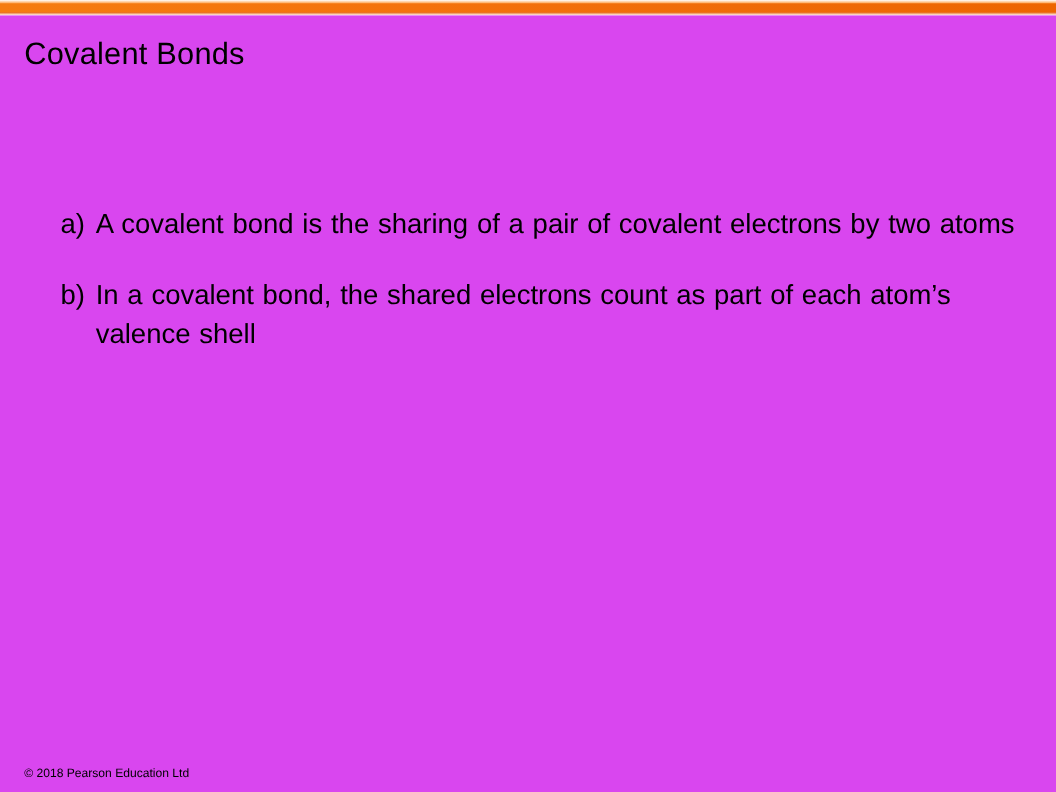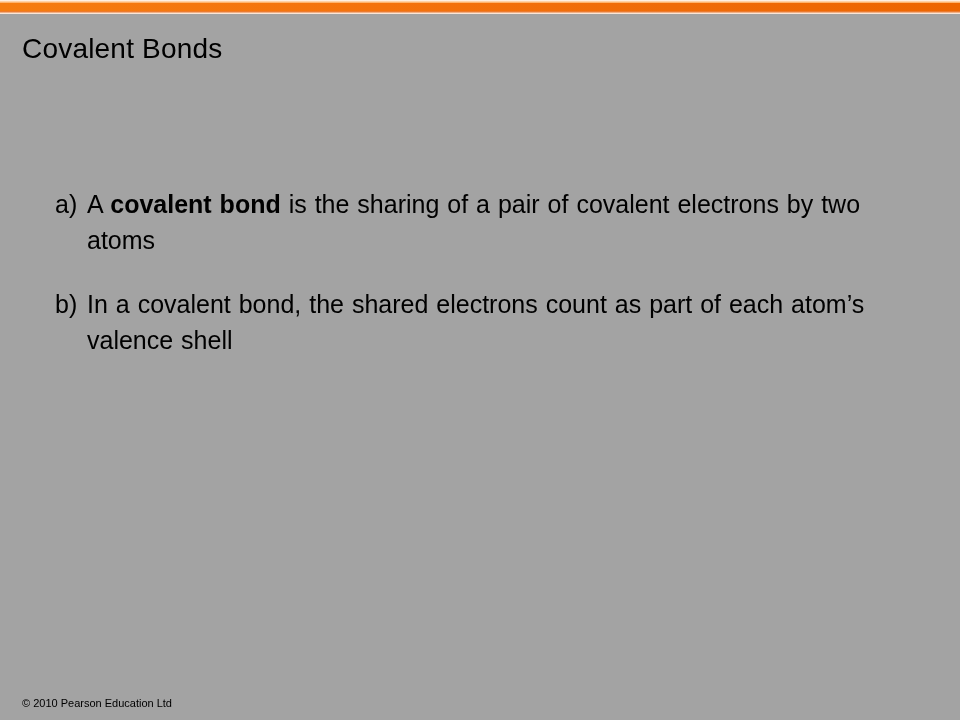--- a/index.html
+++ b/index.html
@@ -10,21 +10,21 @@
     width: 960px;
     height: 720px;
     background: #ffffff;
     font-family: "Liberation Sans", sans-serif;
     overflow: hidden;
   }
   .slide {
     position: relative;
     width: 960px;
     height: 720px;
-    background: #a3a3a3;
+    background: #d946ef;
     box-sizing: border-box;
   }
   
   .top-bar {
     position: absolute;
     top: 0;
     left: 0;
     width: 960px;
     height: 14px;
     background: linear-gradient(to bottom,
@@ -74,21 +74,21 @@
     color: #000000;
   }
   .item-text {
     flex: 1 1 auto;
     font-size: 25px;
     line-height: 36px;
     color: #000000;
     word-spacing: 1px;
   }
   .item-text b {
-    font-weight: bold;
+    font-weight: normal;
   }
   .footer {
     position: absolute;
     left: 22px;
     top: 697px;
     font-size: 11px;
     color: #000000;
   }
 </style>
 </head>
@@ -109,15 +109,15 @@
       <div class="item-text"><span>A </span><b>covalent bond</b><span> is the sharing of a pair of covalent electrons by two atoms</span></div>
     </div>
 
     <div class="list-item">
       <div class="marker">b)</div>
       <div class="item-text"><span>In a covalent bond, the shared electrons count as part of each atom’s valence shell</span></div>
     </div>
 
   </div>
 
-  <div class="footer">© 2010 Pearson Education Ltd</div>
+  <div class="footer">© 2018 Pearson Education Ltd</div>
 
 </div>
 
 </body></html>

